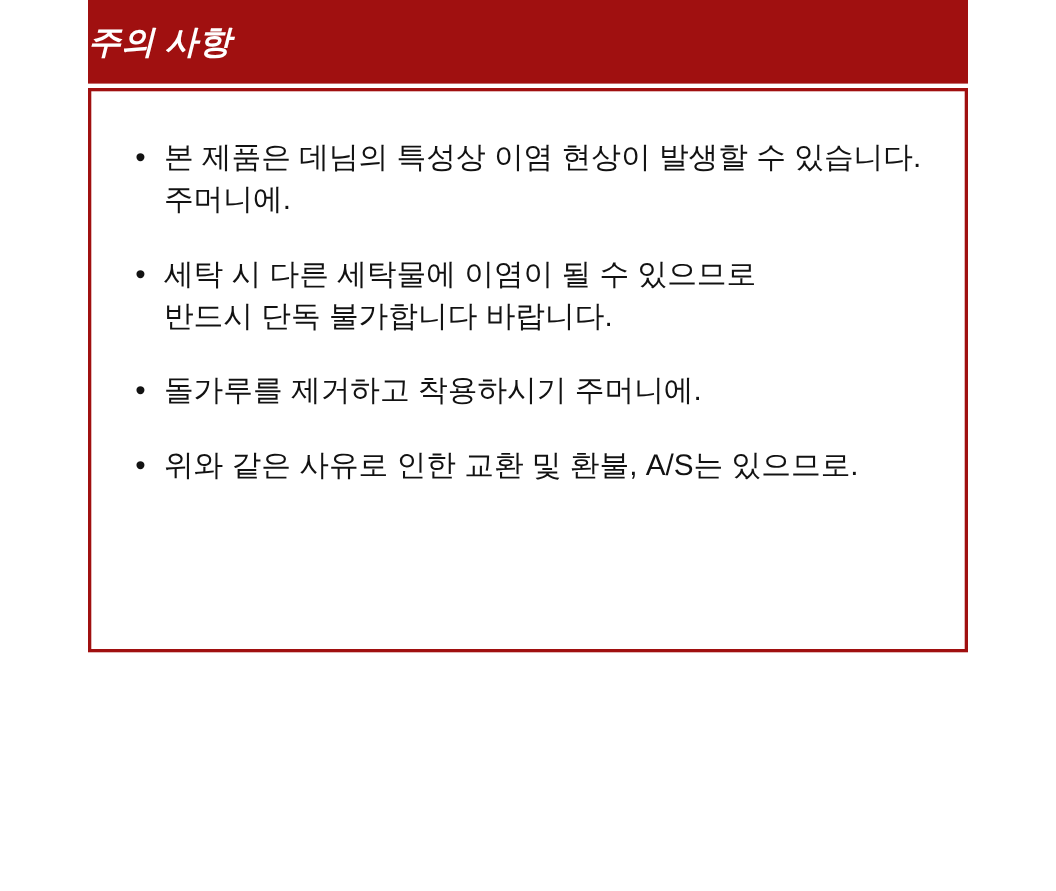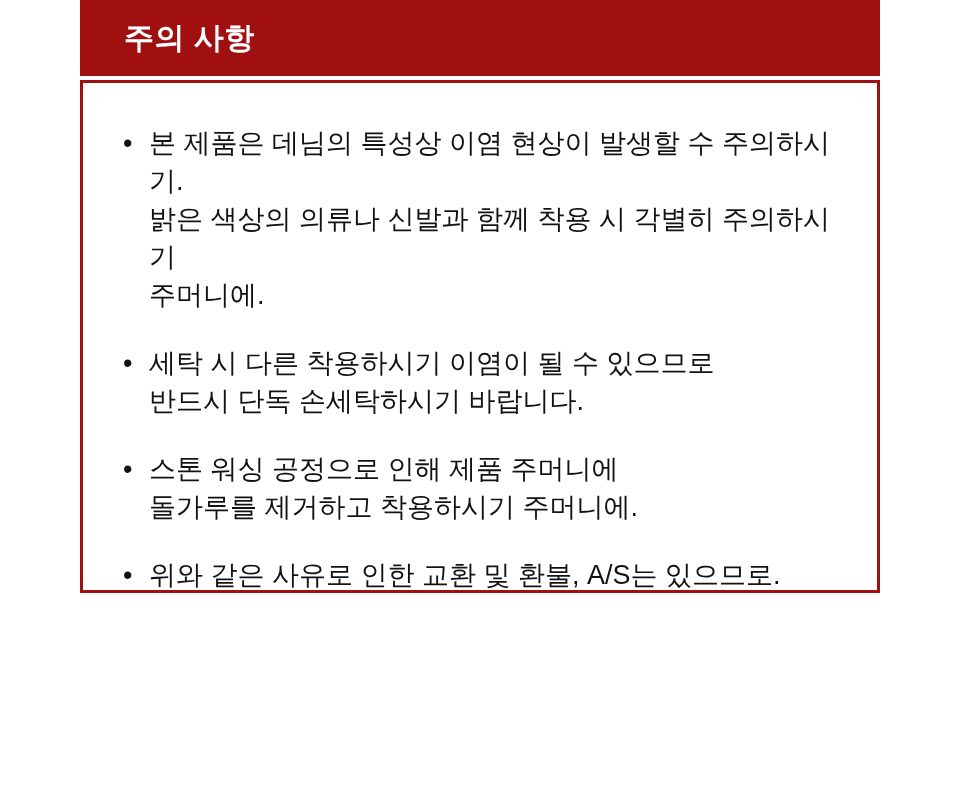--- a/index.html
+++ b/index.html
@@ -17,21 +17,21 @@
   .header-bar {
     position: absolute;
     left: 80px;
     top: 0;
     width: 800px;
     height: 76px;
     background: var(--accent, #A01010);
     display: flex;
     align-items: center;
     box-sizing: border-box;
-    padding-left: 44px;
+    font-style: italic;
   }
   .header-title {
     color: #ffffff;
     font-size: 30px;
     font-weight: 700;
     letter-spacing: 0.5px;
   }
   .notice-box {
     position: absolute;
     left: 80px;
@@ -72,38 +72,36 @@
 <div class="header-bar">
   <span class="header-title">주의 사항</span>
 </div>
 
 <div class="notice-box">
   <ul class="notice-list">
 
     <li class="notice-item">
       <span class="bullet">•</span>
       <div class="notice-lines">
-        <div>본 제품은 데님의 특성상 이염 현상이 발생할 수 주의하시기.</div>
-        <div>밝은 색상의 의류나 신발과 함께 착용 시 각별히 주의하시기</div>
+        <div>본 제품은 데님의 특성상 이염 현상이 발생할 수 있습니다.</div>
         <div>주머니에.</div>
       </div>
     </li>
 
     <li class="notice-item">
       <span class="bullet">•</span>
       <div class="notice-lines">
-        <div>세탁 시 다른 착용하시기 이염이 될 수 있으므로</div>
-        <div>반드시 단독 손세탁하시기 바랍니다.</div>
+        <div>세탁 시 다른 세탁물에 이염이 될 수 있으므로</div>
+        <div>반드시 단독 불가합니다 바랍니다.</div>
       </div>
     </li>
 
     <li class="notice-item">
       <span class="bullet">•</span>
       <div class="notice-lines">
-        <div>스톤 워싱 공정으로 인해 제품 주머니에</div>
         <div>돌가루를 제거하고 착용하시기 주머니에.</div>
       </div>
     </li>
 
     <li class="notice-item">
       <span class="bullet">•</span>
       <div class="notice-lines">
         <div>위와 같은 사유로 인한 교환 및 환불, A/S는 있으므로.</div>
       </div>
     </li>

